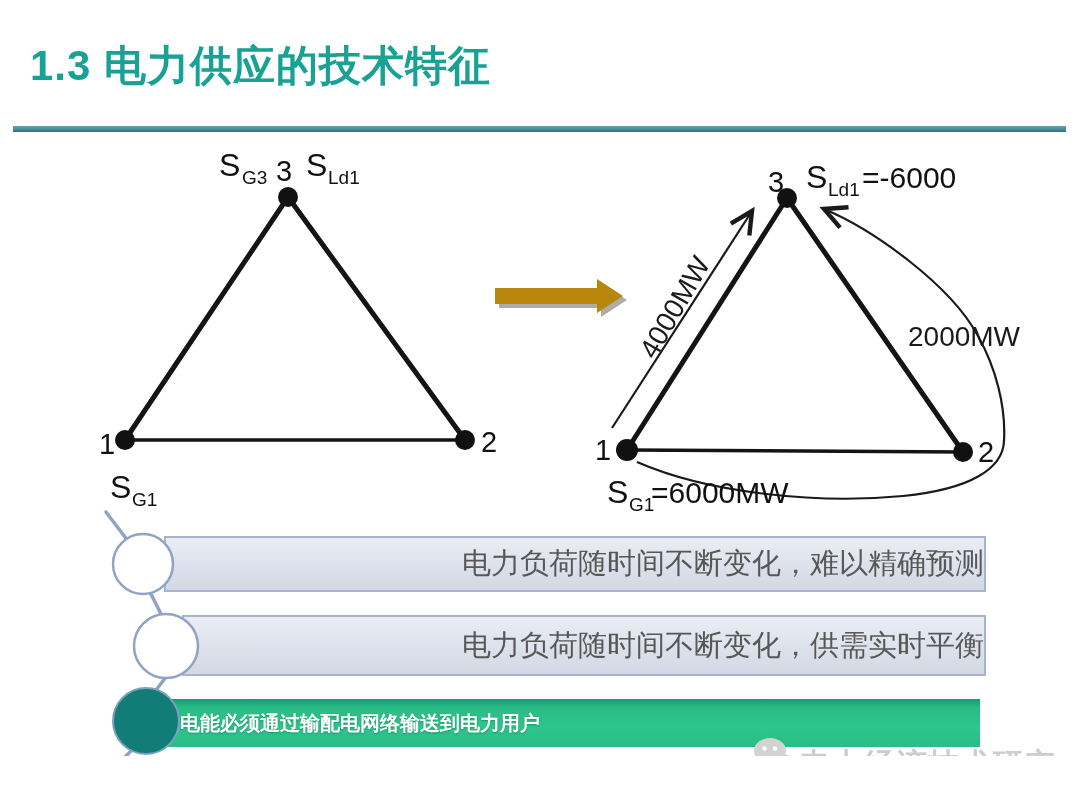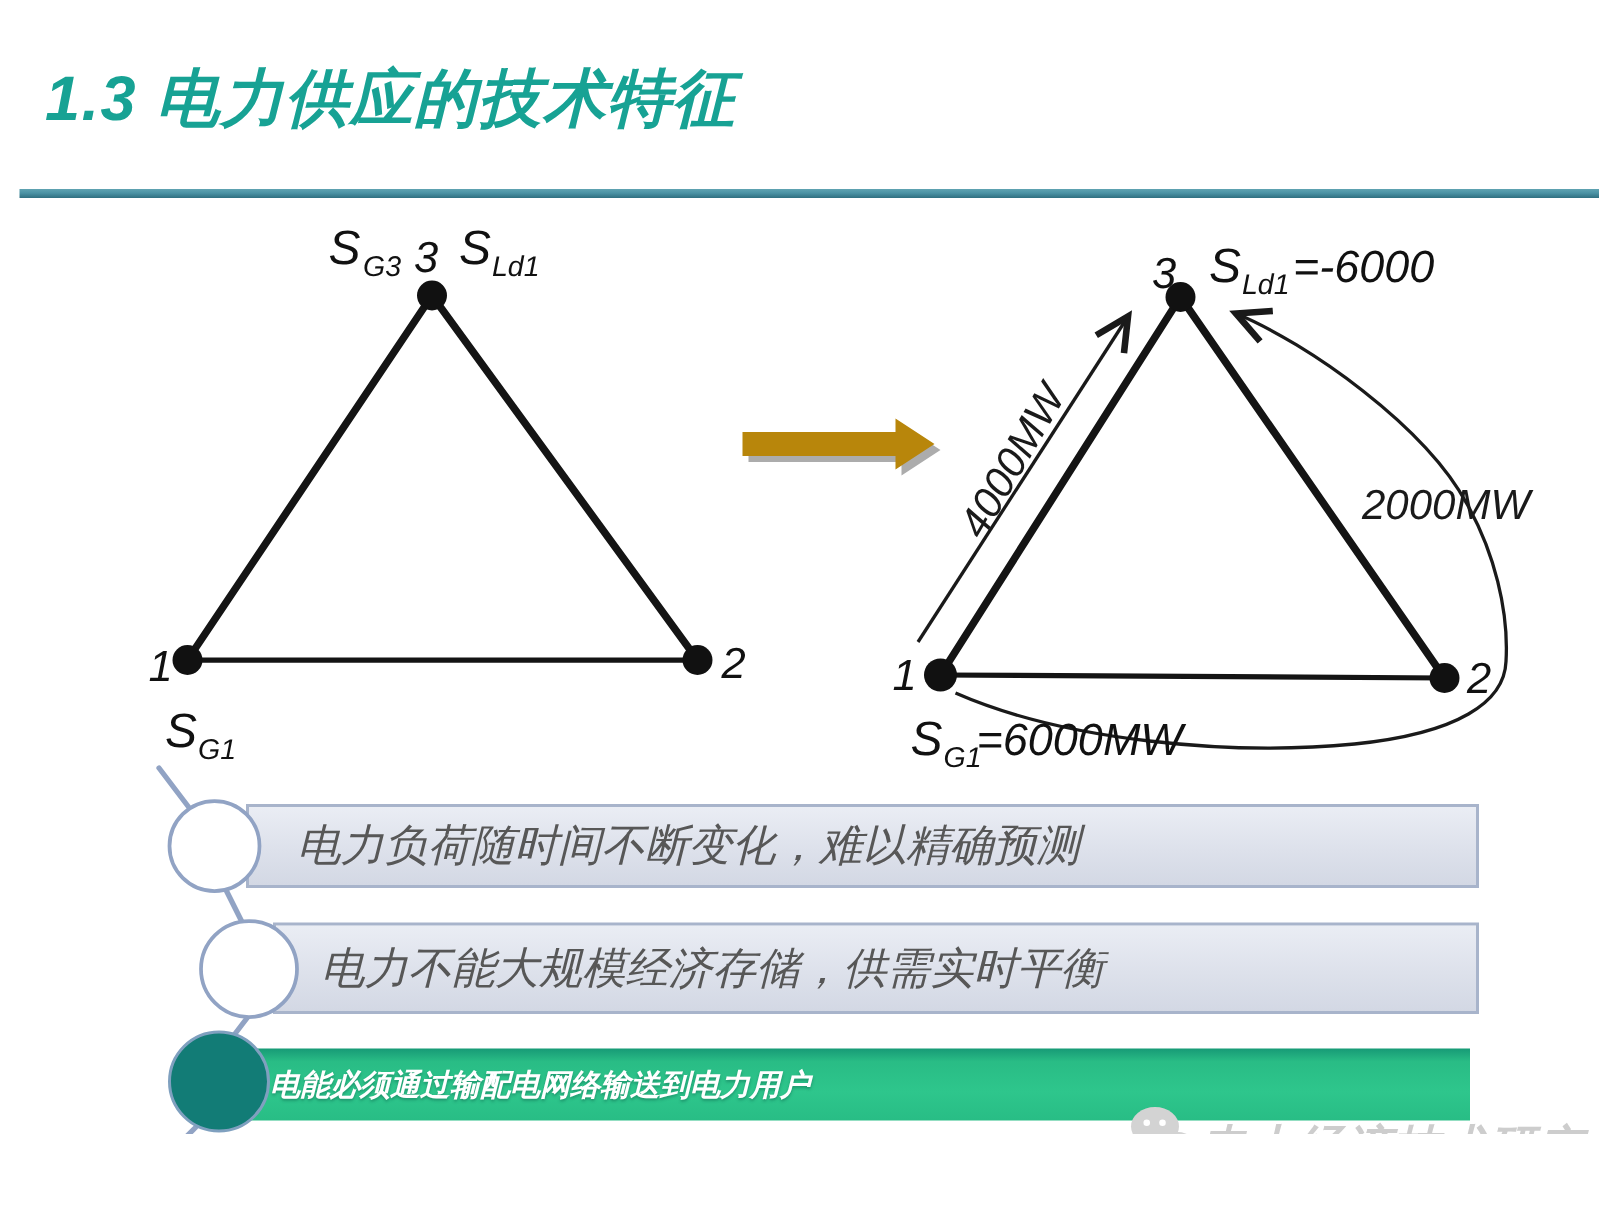--- a/index.html
+++ b/index.html
@@ -1,18 +1,18 @@
 <!DOCTYPE html>
 <html><head>
 <meta charset="utf-8">
 <style>
   html,body{margin:0;padding:0;background:#ffffff;}
   .page{
     position:relative;width:1080px;height:756px;background:#ffffff;
-    font-family:"Liberation Sans",sans-serif;overflow:hidden;font-style:italic;
+    font-family:"Liberation Sans",sans-serif;overflow:hidden;
   }
   
   .slide-title{
     position:absolute;left:30px;top:38px;
     font-size:42px;font-weight:800;color:#17A294;letter-spacing:1px;
   }
   .title-rule{
     position:absolute;left:13px;top:126px;width:1053px;height:6px;
     background:linear-gradient(180deg,#5fa3b2 0%,#4B92A4 45%,#2f6f80 100%);
   }
@@ -25,21 +25,21 @@
   .dg{font-size:32px;fill:#111;}
   .dg-sub{font-size:19px;fill:#111;}
   .dg-num{font-size:29px;fill:#111;}
   .dg-val{font-size:30px;fill:#111;}
   .dg-flow{font-size:28px;fill:#1a1a1a;}
   
   .bar{
     position:absolute;display:flex;align-items:center;
     background:linear-gradient(180deg,#eaedf4 0%,#dde1eb 55%,#d3d8e4 100%);
     border:2px solid #A8B4CB;box-sizing:border-box;
-    font-size:29px;color:#575757;
+    font-size:29px;color:#575757;justify-content:flex-end;
   }
   .bar-1{left:164px;top:536px;width:822px;height:56px;padding-left:32px;}
   .bar-2{left:182px;top:615px;width:804px;height:61px;padding-left:30px;}
   .bar-3{
     position:absolute;display:flex;align-items:center;
     left:150px;top:699px;width:830px;height:48px;padding-left:30px;
     background:linear-gradient(180deg,#179a76 0%,#29bc85 18%,#2EC68C 60%,#28bd85 100%);
     font-size:20px;font-weight:800;color:#ffffff;box-sizing:border-box;
     text-shadow:0 1px 2px rgba(10,90,70,.45);
   }
@@ -118,21 +118,21 @@
       <text class="dg" x="607" y="503">S</text>
       <text class="dg-sub" x="629" y="511">G1</text>
       <text class="dg-val" x="651" y="503">=6000MW</text>
     </g>
   </svg>
 
   <div class="bar bar-1">
     <span>电力负荷随时间不断变化，难以精确预测</span>
   </div>
   <div class="bar bar-2">
-    <span>电力不能大规模经济存储，供需实时平衡</span>
+    <span>电力负荷随时间不断变化，供需实时平衡</span>
   </div>
   <div class="bar-3">
     <span>电能必须通过输配电网络输送到电力用户</span>
   </div>
 
   <svg class="chain-svg" width="130" height="300" viewBox="85 495 130 300">
     <g stroke="#91A3C4" stroke-width="3.5" stroke-linecap="round">
       <line x1="106" y1="512" x2="128" y2="541"></line>
       <line x1="150" y1="592" x2="163" y2="618"></line>
       <line x1="166" y1="677" x2="153" y2="694"></line>

